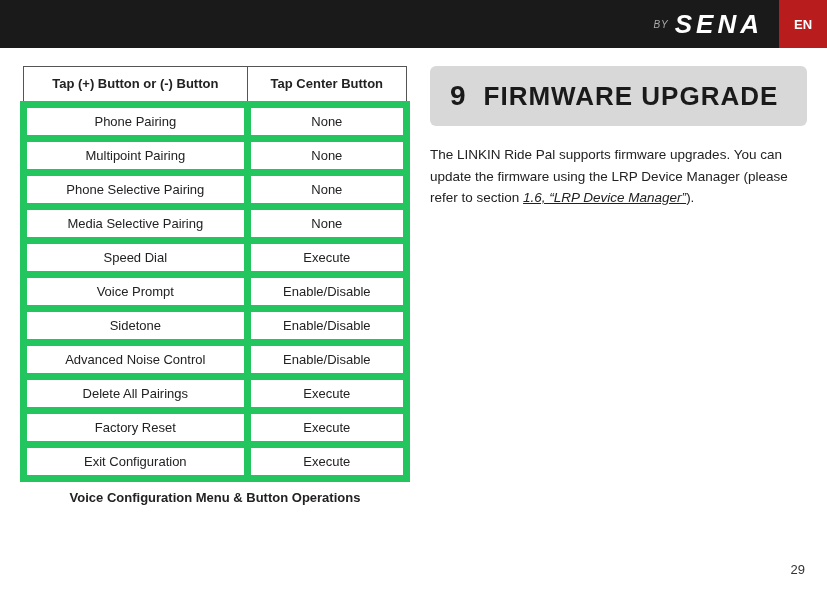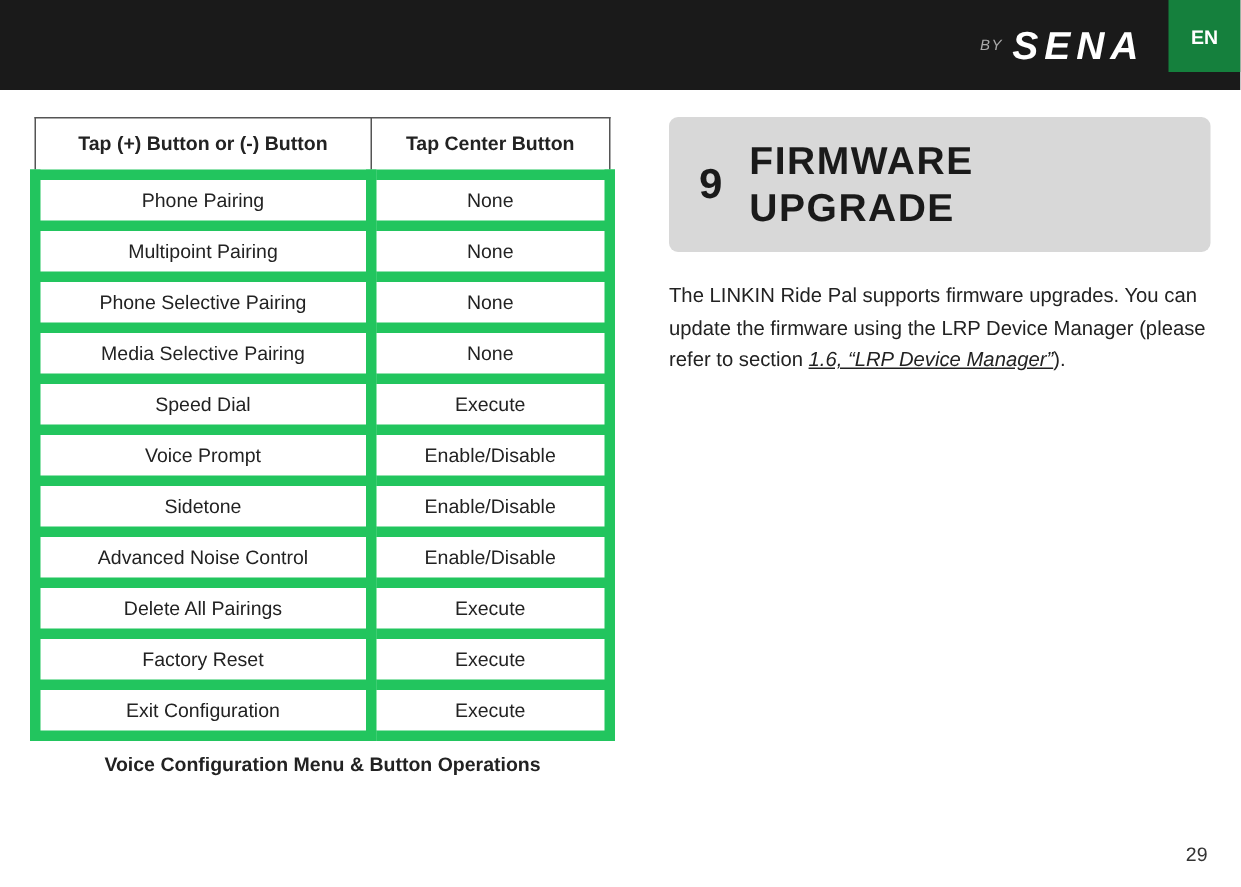--- a/index.html
+++ b/index.html
@@ -11,21 +11,21 @@
       font-family: Arial, sans-serif;
       font-size: 13px;
       color: #222;
       overflow: hidden;
       position: relative;
     }
 
     
     .header {
       background: #1a1a1a;
-      height: 60px;
+      height: 48px;
       display: flex;
       justify-content: flex-end;
       padding-right: 0;
     }
 
     .header-logo-area {
       display: flex;
       align-items: center;
       gap: 6px;
       margin-right: 0;
@@ -40,37 +40,37 @@
 
     .sena-logo {
       color: #ffffff;
       font-size: 26px;
       font-weight: 900;
       letter-spacing: 4px;
       font-style: italic;
     }
 
     .en-badge {
-      background: #15803d;
+      background: #b91c1c;
       color: #ffffff;
       font-size: 13px;
       font-weight: bold;
       width: 48px;
       height: 48px;
       display: flex;
       align-items: center;
       justify-content: center;
       margin-left: 16px;
     }
 
     
     .main-content {
       display: flex;
       padding: 18px 20px 10px 20px;
-      gap: 36px;
+      gap: 20px;
     }
 
     
     .left-col {
       flex: 0 0 390px;
     }
 
     table {
       border-collapse: collapse;
       width: 100%;

